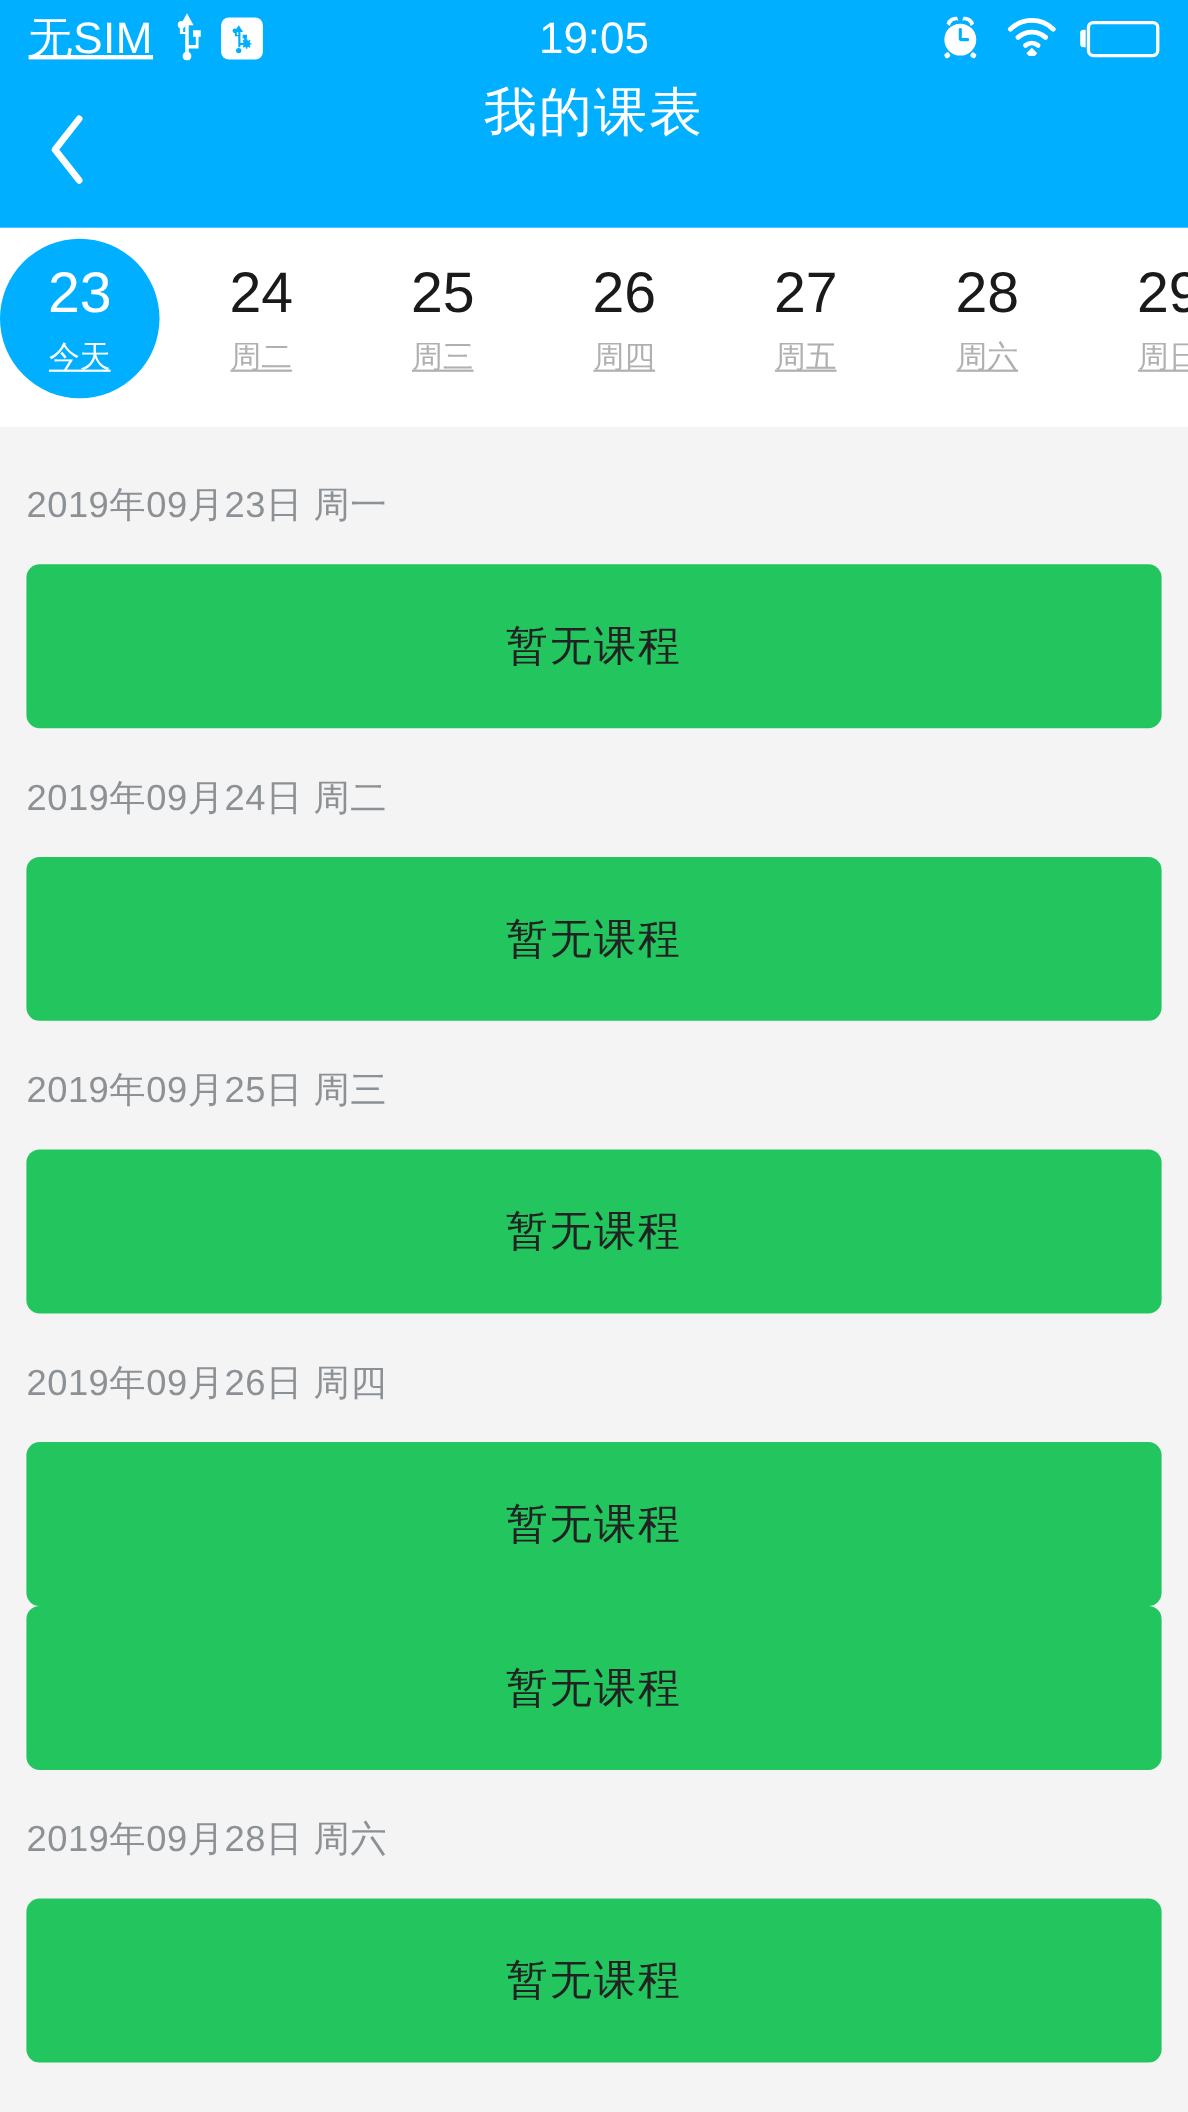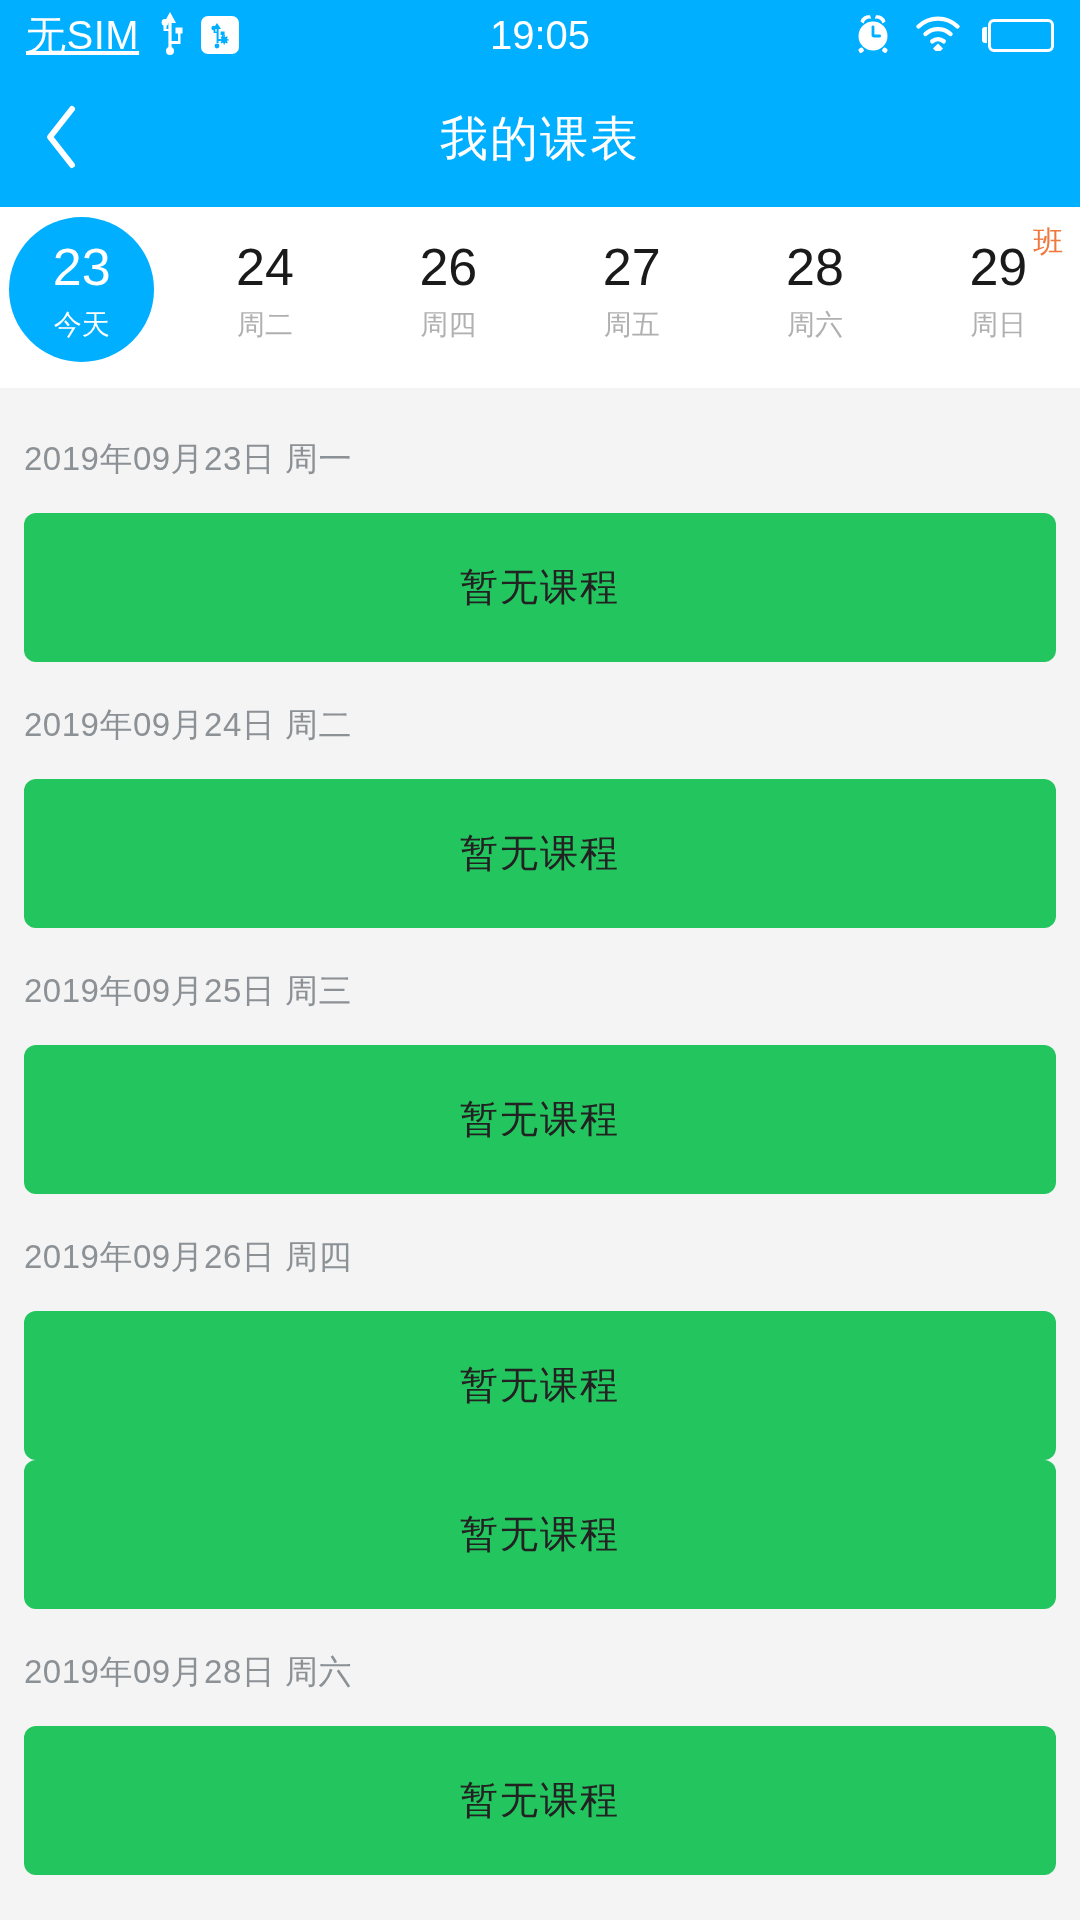--- a/index.html
+++ b/index.html
@@ -91,21 +91,20 @@
     border-radius: 6px;
     background: transparent;
   }
 
   
   .nav-bar {
     height: 137px;
     background: #00AFFF;
     position: relative;
     display: flex;
-    align-items: center;
     flex: 0 0 auto;
   }
   .nav-back {
     position: absolute;
     left: 18px;
     top: 50%;
     transform: translateY(-50%);
     width: 88px; height: 88px;
     display: flex;
     align-items: center;
@@ -163,20 +162,21 @@
     position: relative;
     display: inline-block;
   }
   .date-cell.selected .date-num { color: #ffffff; }
   .date-dow {
     font-size: 28px;
     color: #b0b0b0;
     line-height: 1;
     margin-top: 18px;
     font-weight: 400;
+    text-decoration: underline;
   }
   .date-cell.selected .date-dow { color: #ffffff; }
   .date-badge {
     position: absolute;
     top: -14px;
     right: -36px;
     font-size: 30px;
     color: #F0783C;
     line-height: 1;
     font-weight: 400;
@@ -298,20 +298,26 @@
       </div>
     </div>
 
     <div class="date-cell">
       <div class="date-inner">
         <span class="date-num">24</span>
         <span class="date-dow">周二</span>
       </div>
     </div>
 
+    <div class="date-cell">
+      <div class="date-inner">
+        <span class="date-num">25</span>
+        <span class="date-dow">周三</span>
+      </div>
+    </div>
 
     <div class="date-cell">
       <div class="date-inner">
         <span class="date-num">26</span>
         <span class="date-dow">周四</span>
       </div>
     </div>
 
     <div class="date-cell">
       <div class="date-inner">

